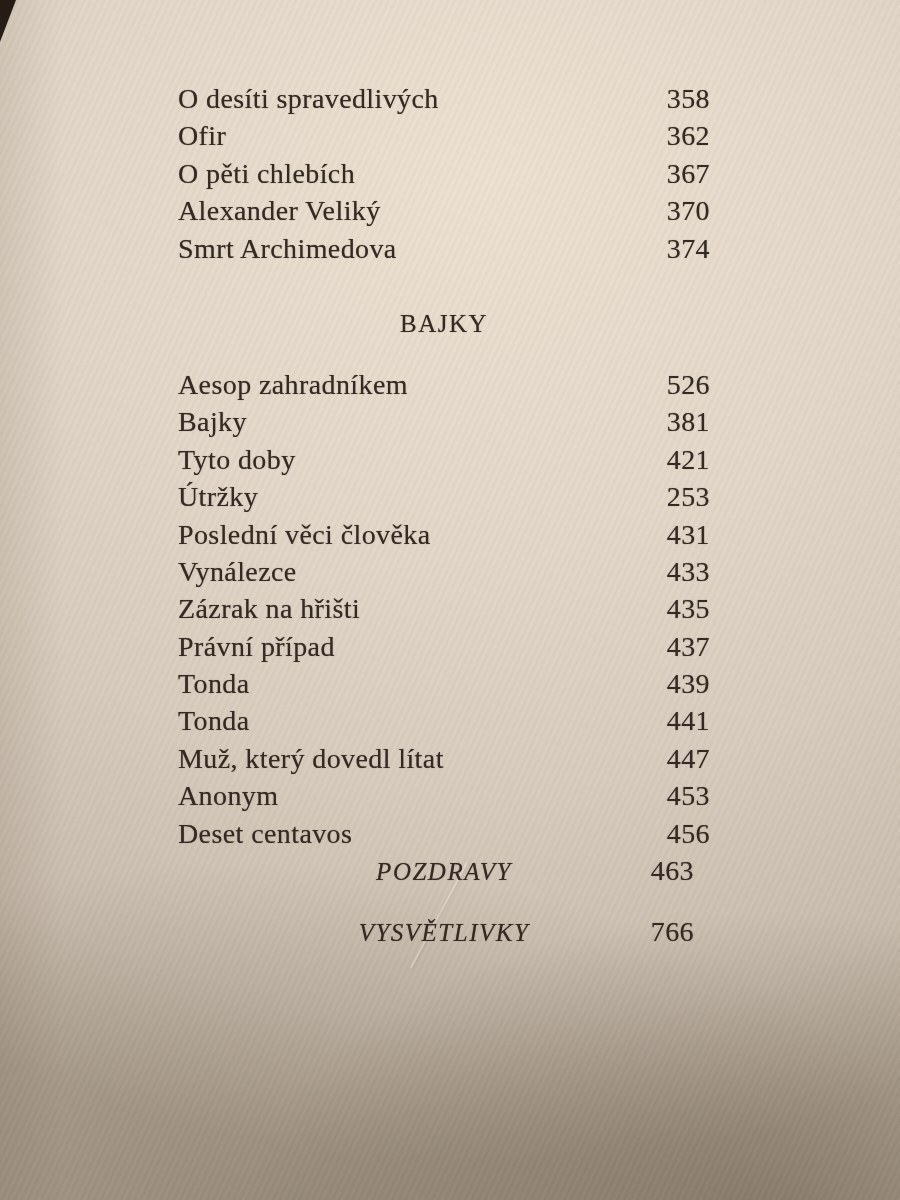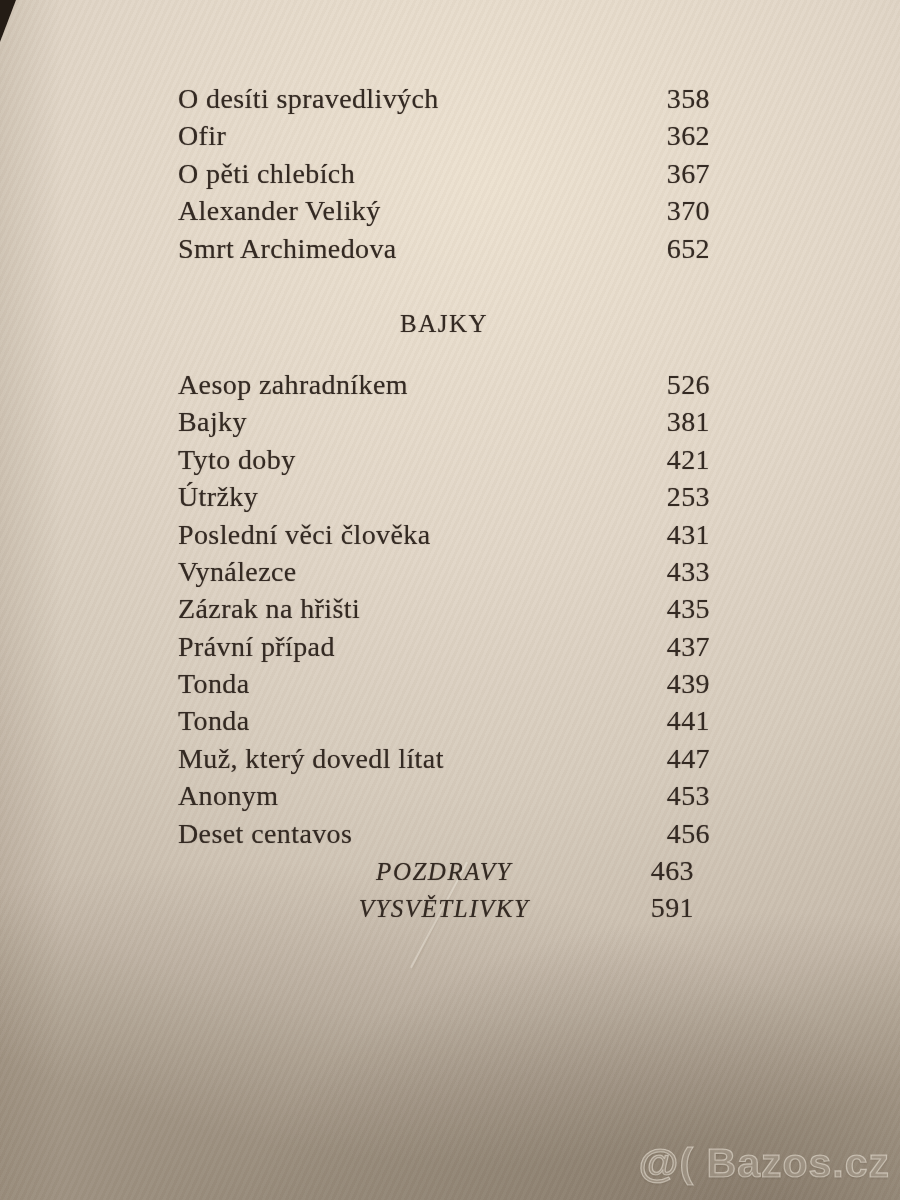--- a/index.html
+++ b/index.html
@@ -79,21 +79,21 @@
 
   .standalone-row {
     position: relative;
     height: 37.4px;
     font-size: 25px;
     line-height: 32px;
     letter-spacing: 1.5px;
     text-shadow: 0 0 1px rgba(52,42,36,0.55);
   }
   .standalone-row:nth-of-type(1) { margin-top: 29px; }
-  .standalone-row + .standalone-row { }
+  .standalone-row + .standalone-row { margin-top: 24px; }
   .standalone-title {
     position: absolute;
     left: 50%;
     transform: translateX(-50%);
     white-space: nowrap;
     font-style: italic;
   }
   .standalone-page {
     position: absolute;
     right: 16px;
@@ -135,21 +135,21 @@
       <div class="entry-row">
         <span class="entry-title">O pěti chlebích</span>
         <span class="entry-page">367</span>
       </div>
       <div class="entry-row">
         <span class="entry-title">Alexander Veliký</span>
         <span class="entry-page">370</span>
       </div>
       <div class="entry-row">
         <span class="entry-title">Smrt Archimedova</span>
-        <span class="entry-page">652</span>
+        <span class="entry-page">374</span>
       </div>
       <div class="section-heading">BAJKY</div>
       <div class="entry-row">
         <span class="entry-title">Aesop zahradníkem</span>
         <span class="entry-page">526</span>
       </div>
       <div class="entry-row">
         <span class="entry-title">Bajky</span>
         <span class="entry-page">381</span>
       </div>
@@ -196,18 +196,17 @@
       <div class="entry-row">
         <span class="entry-title">Deset centavos</span>
         <span class="entry-page">456</span>
       </div>
       <div class="standalone-row">
         <span class="standalone-title">POZDRAVY</span>
         <span class="standalone-page">463</span>
       </div>
       <div class="standalone-row">
         <span class="standalone-title">VYSVĚTLIVKY</span>
-        <span class="standalone-page">591</span>
+        <span class="standalone-page">766</span>
       </div>
     </div>
 
-  <div class="watermark">@( Bazos.cz</div>
 </div>
 
 </body></html>

